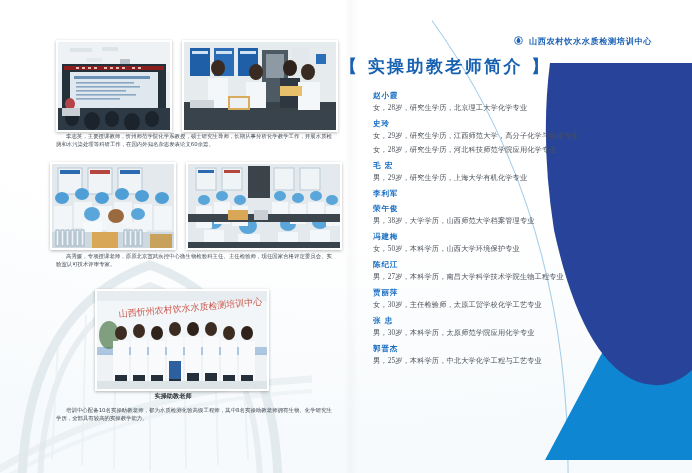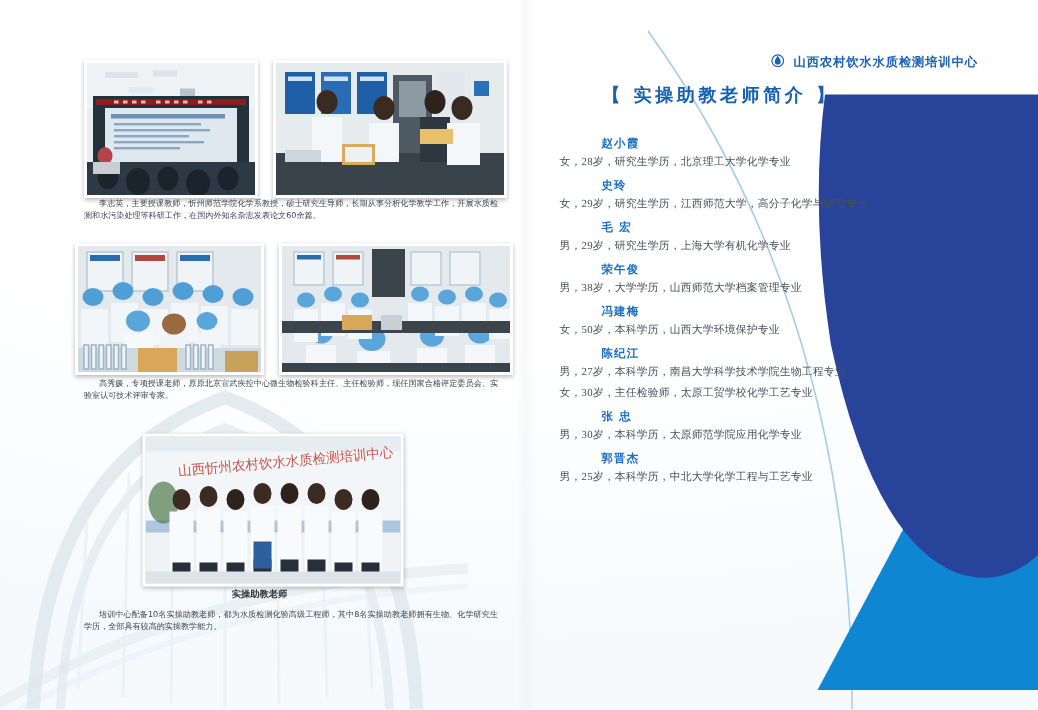--- a/index.html
+++ b/index.html
@@ -77,31 +77,31 @@
     text-align:right;
     font-size:8.2px;color:#1b61b4;letter-spacing:.6px;white-space:nowrap;
     font-weight:bold;
   }
   .brand .logo-mark{
     display:inline-block;vertical-align:-1px;margin-right:3px;
   }
 
   .page-title{
     position:absolute;left:0;right:66px;top:55px;
-    text-align:center;
-    font-size:12px;font-weight:bold;color:#1761b0;
+    text-align:left;
+    font-size:17px;font-weight:bold;color:#1761b0;
     letter-spacing:2.4px;white-space:nowrap;
   }
 
   .teacher-list{
     position:absolute;left:33px;top:90px;width:268px;
   }
   .t-name{
     font-size:7.6px;font-weight:bold;color:#1a6fc4;
-    letter-spacing:.8px;line-height:12px;margin-top:3px;margin-left:28px;
+    letter-spacing:.8px;line-height:12px;margin-top:3px;
   }
   .t-name:first-child{margin-top:0;}
   .t-desc{
     font-size:7.2px;color:#4a5058;letter-spacing:.15px;line-height:13px;
     margin-bottom:1px;white-space:nowrap;font-family:Liberation Serif, serif;
   }
 </style>
 </head>
 <body>
 
@@ -395,34 +395,37 @@
 
     <div class="page-title">【 实操助教老师简介 】</div>
 
     <div class="teacher-list">
       <div class="t-name">赵小霞</div>
       <div class="t-desc">女，28岁，研究生学历，北京理工大学化学专业</div>
 
       <div class="t-name">史玲</div>
       <div class="t-desc">女，29岁，研究生学历，江西师范大学，高分子化学与物理专业</div>
 
+      <div class="t-desc">女，28岁，研究生学历，河北科技师范学院应用化学专业</div>
 
       <div class="t-name">毛 宏</div>
       <div class="t-desc">男，29岁，研究生学历，上海大学有机化学专业</div>
 
+      <div class="t-name">李利军</div>
 
       <div class="t-name">荣午俊</div>
       <div class="t-desc">男，38岁，大学学历，山西师范大学档案管理专业</div>
 
       <div class="t-name">冯建梅</div>
       <div class="t-desc">女，50岁，本科学历，山西大学环境保护专业</div>
 
       <div class="t-name">陈纪江</div>
       <div class="t-desc">男，27岁，本科学历，南昌大学科学技术学院生物工程专业</div>
 
+      <div class="t-name">贾丽萍</div>
       <div class="t-desc">女，30岁，主任检验师，太原工贸学校化学工艺专业</div>
 
       <div class="t-name">张 忠</div>
       <div class="t-desc">男，30岁，本科学历，太原师范学院应用化学专业</div>
 
       <div class="t-name">郭晋杰</div>
       <div class="t-desc">男，25岁，本科学历，中北大学化学工程与工艺专业</div>
     </div>
 
   </div>

